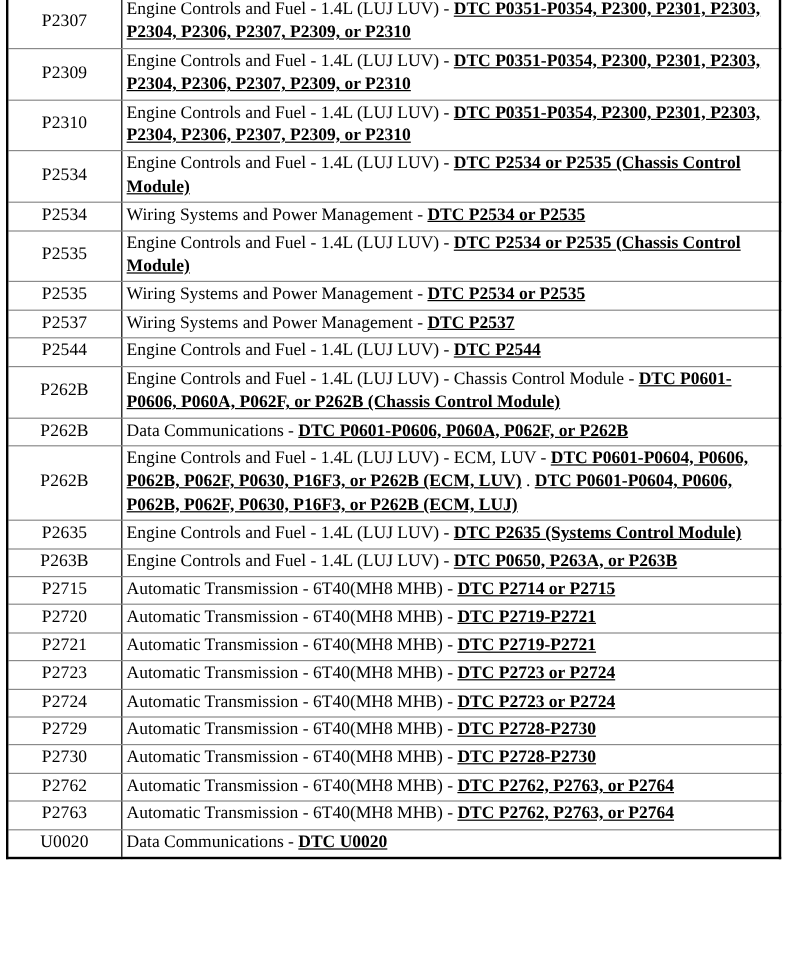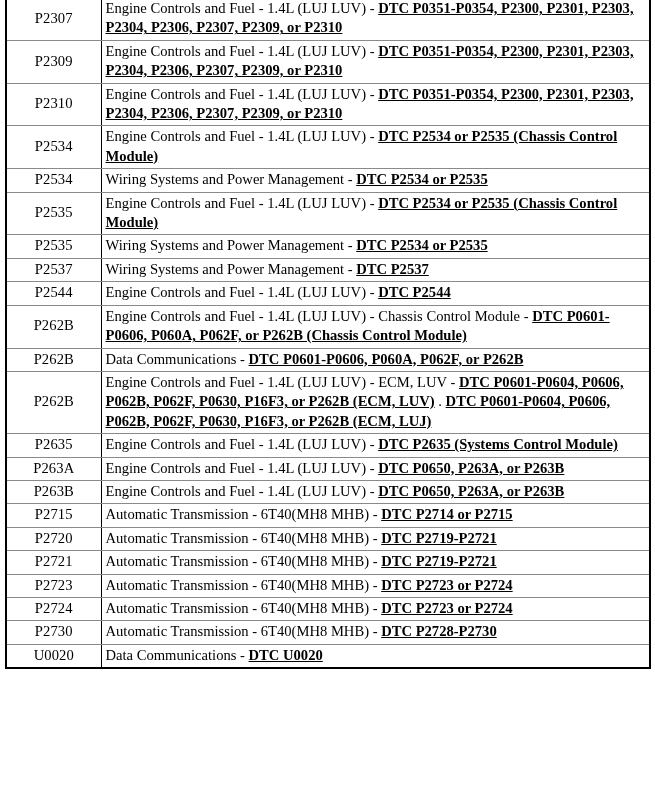--- a/index.html
+++ b/index.html
@@ -154,32 +154,26 @@
             <span class="desc-inner"><span class="plain">Engine Controls and Fuel - 1.4L (LUJ LUV) - ECM, LUV - </span><a class="lnk" href="#">DTC P0601-P0604, P0606, P062B, P062F, P0630, P16F3, or P262B (ECM, LUV)</a><span class="sep"> . </span><a class="lnk" href="#">DTC P0601-P0604, P0606, P062B, P062F, P0630, P16F3, or P262B (ECM, LUJ)</a></span>
           </td>
         </tr>
         <tr>
           <td class="code">P2635</td>
           <td class="desc">
             <span class="desc-inner"><span class="plain">Engine Controls and Fuel - 1.4L (LUJ LUV) - </span><a class="lnk" href="#">DTC P2635 (Systems Control Module)</a></span>
           </td>
         </tr>
         <tr>
-          <td class="code">P263A</td>
+          <td class="code">P263B</td>
           <td class="desc">
             <span class="desc-inner"><span class="plain">Engine Controls and Fuel - 1.4L (LUJ LUV) - </span><a class="lnk" href="#">DTC P0650, P263A, or P263B</a></span>
           </td>
         </tr>
         <tr>
-          <td class="code">P263B</td>
-          <td class="desc">
-            <span class="desc-inner"><span class="plain">Engine Controls and Fuel - 1.4L (LUJ LUV) - </span><a class="lnk" href="#">DTC P0650, P263A, or P263B</a></span>
-          </td>
-        </tr>
-        <tr>
           <td class="code">P2715</td>
           <td class="desc">
             <span class="desc-inner"><span class="plain">Automatic Transmission - 6T40(MH8 MHB) - </span><a class="lnk" href="#">DTC P2714 or P2715</a></span>
           </td>
         </tr>
         <tr>
           <td class="code">P2720</td>
           <td class="desc">
             <span class="desc-inner"><span class="plain">Automatic Transmission - 6T40(MH8 MHB) - </span><a class="lnk" href="#">DTC P2719-P2721</a></span>
           </td>
@@ -196,23 +190,41 @@
             <span class="desc-inner"><span class="plain">Automatic Transmission - 6T40(MH8 MHB) - </span><a class="lnk" href="#">DTC P2723 or P2724</a></span>
           </td>
         </tr>
         <tr>
           <td class="code">P2724</td>
           <td class="desc">
             <span class="desc-inner"><span class="plain">Automatic Transmission - 6T40(MH8 MHB) - </span><a class="lnk" href="#">DTC P2723 or P2724</a></span>
           </td>
         </tr>
         <tr>
+          <td class="code">P2729</td>
+          <td class="desc">
+            <span class="desc-inner"><span class="plain">Automatic Transmission - 6T40(MH8 MHB) - </span><a class="lnk" href="#">DTC P2728-P2730</a></span>
+          </td>
+        </tr>
+        <tr>
           <td class="code">P2730</td>
           <td class="desc">
             <span class="desc-inner"><span class="plain">Automatic Transmission - 6T40(MH8 MHB) - </span><a class="lnk" href="#">DTC P2728-P2730</a></span>
+          </td>
+        </tr>
+        <tr>
+          <td class="code">P2762</td>
+          <td class="desc">
+            <span class="desc-inner"><span class="plain">Automatic Transmission - 6T40(MH8 MHB) - </span><a class="lnk" href="#">DTC P2762, P2763, or P2764</a></span>
+          </td>
+        </tr>
+        <tr>
+          <td class="code">P2763</td>
+          <td class="desc">
+            <span class="desc-inner"><span class="plain">Automatic Transmission - 6T40(MH8 MHB) - </span><a class="lnk" href="#">DTC P2762, P2763, or P2764</a></span>
           </td>
         </tr>
         <tr>
           <td class="code">U0020</td>
           <td class="desc">
             <span class="desc-inner"><span class="plain">Data Communications - </span><a class="lnk" href="#">DTC U0020</a></span>
           </td>
         </tr>
       </tbody>
   </table>

